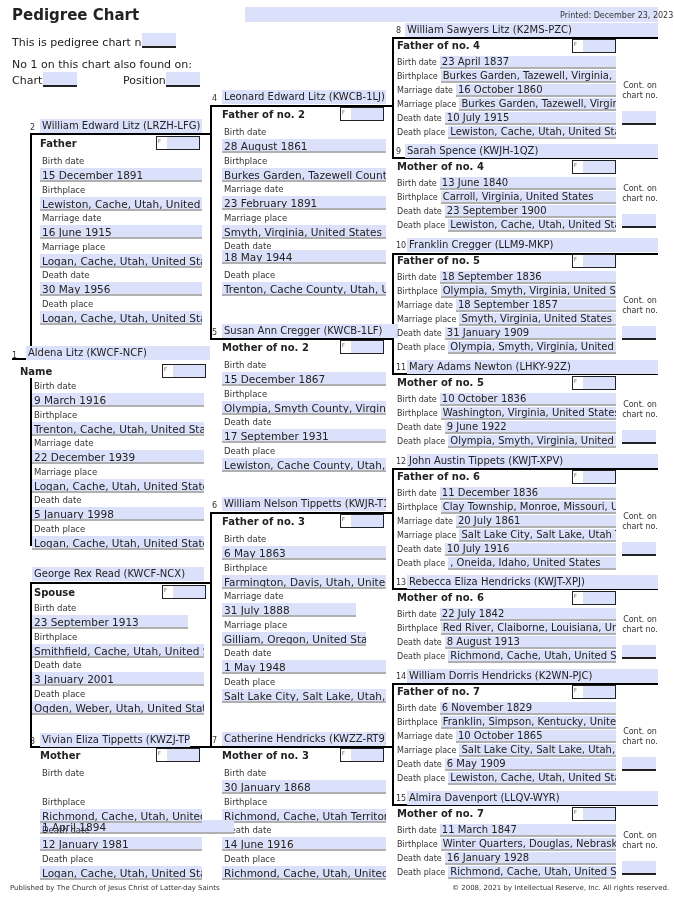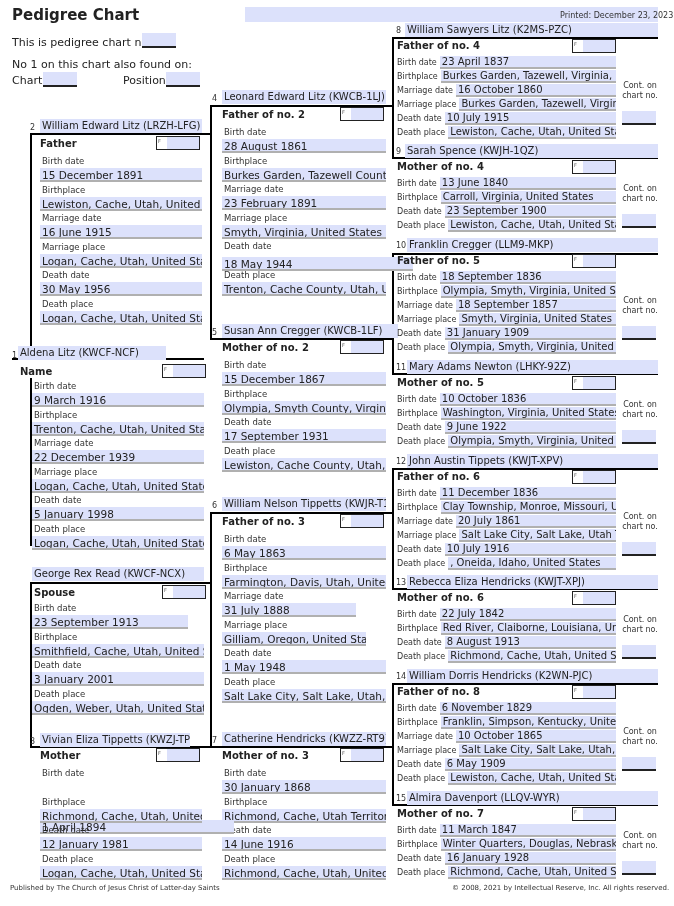--- a/index.html
+++ b/index.html
@@ -83,21 +83,21 @@
     <div class="abs fbox" style="left:340px;top:107px"><span>F</span></div>
     <div class="abs small" style="left:224px;top:127px;font-size:8.5px">Birth date</div>
     <div class="abs field" style="left:222px;top:139px;width:164px">28 August 1861</div>
     <div class="abs small" style="left:224px;top:155.5px;font-size:8.5px">Birthplace</div>
     <div class="abs field" style="left:222px;top:167.5px;width:164px">Burkes Garden, Tazewell County, Virginia</div>
     <div class="abs small" style="left:224px;top:184px;font-size:8.5px">Marriage date</div>
     <div class="abs field" style="left:222px;top:196px;width:164px">23 February 1891</div>
     <div class="abs small" style="left:224px;top:212.5px;font-size:8.5px">Marriage place</div>
     <div class="abs field" style="left:222px;top:224.5px;width:164px">Smyth, Virginia, United States</div>
     <div class="abs small" style="left:224px;top:241px;font-size:8.5px">Death date</div>
-    <div class="abs field" style="left:222px;top:257px;width:191px">18 May 1944</div>
+    <div class="abs field" style="left:222px;top:250px;width:164px">18 May 1944</div>
     <div class="abs small" style="left:224px;top:269.5px;font-size:8.5px">Death place</div>
     <div class="abs field" style="left:222px;top:281.5px;width:164px">Trenton, Cache County, Utah, United States</div>
     <div class="abs small" style="left:212px;top:328px">5</div>
     <div class="abs name" style="left:222px;top:324px;width:176px">Susan Ann Cregger (KWCB-1LF)</div>
     <div class="abs hdr" style="left:222px;top:342px">Mother of no. 2</div>
     <div class="abs fbox" style="left:340px;top:340px"><span>F</span></div>
     <div class="abs small" style="left:224px;top:360px;font-size:8.5px">Birth date</div>
     <div class="abs field" style="left:222px;top:372px;width:164px">15 December 1867</div>
     <div class="abs small" style="left:224px;top:388.5px;font-size:8.5px">Birthplace</div>
     <div class="abs field" style="left:222px;top:400.5px;width:164px">Olympia, Smyth County, Virginia, United States</div>
@@ -139,21 +139,21 @@
     <div class="abs fbox" style="left:156px;top:748px"><span>F</span></div>
     <div class="abs small" style="left:42px;top:768px;font-size:8.5px">Birth date</div>
     <div class="abs field" style="left:40px;top:820px;width:194px">1 April 1894</div>
     <div class="abs small" style="left:42px;top:796.5px;font-size:8.5px">Birthplace</div>
     <div class="abs field" style="left:40px;top:808.5px;width:162px">Richmond, Cache, Utah, United States</div>
     <div class="abs small" style="left:42px;top:825px;font-size:8.5px">Death date</div>
     <div class="abs field" style="left:40px;top:837px;width:162px">12 January 1981</div>
     <div class="abs small" style="left:42px;top:853.5px;font-size:8.5px">Death place</div>
     <div class="abs field" style="left:40px;top:865.5px;width:162px">Logan, Cache, Utah, United States</div>
     <div class="abs small" style="left:12px;top:351px">1</div>
-    <div class="abs name" style="left:18px;top:346px;width:148px">Aldena Litz (KWCF-NCF)</div>
+    <div class="abs name" style="left:26px;top:346px;width:184px">Aldena Litz (KWCF-NCF)</div>
     <div class="abs hdr" style="left:20px;top:366px">Name</div>
     <div class="abs fbox" style="left:162px;top:364px"><span>F</span></div>
     <div class="abs small" style="left:34px;top:381px;font-size:8.5px">Birth date</div>
     <div class="abs field" style="left:32px;top:393px;width:172px">9 March 1916</div>
     <div class="abs small" style="left:34px;top:409.5px;font-size:8.5px">Birthplace</div>
     <div class="abs field" style="left:32px;top:421.5px;width:172px">Trenton, Cache, Utah, United States</div>
     <div class="abs small" style="left:34px;top:438px;font-size:8.5px">Marriage date</div>
     <div class="abs field" style="left:32px;top:450px;width:172px">22 December 1939</div>
     <div class="abs small" style="left:34px;top:466.5px;font-size:8.5px">Marriage place</div>
     <div class="abs field" style="left:32px;top:478.5px;width:172px">Logan, Cache, Utah, United States</div>
@@ -323,21 +323,21 @@
       <span class="rv">8 August 1913</span>
     </div>
     <div class="row" style="left:397px;top:650px;width:219px">
       <span class="rl">Death place</span>
       <span class="rv">Richmond, Cache, Utah, United States</span>
     </div>
     <div class="abs cont" style="left:620px;top:615px">Cont. on chart no.</div>
     <div class="abs fld" style="left:622px;top:645px;width:34px;height:14px"></div>
     <div class="abs small" style="left:396px;top:672px">14</div>
     <div class="abs name" style="left:407px;top:669px;width:251px">William Dorris Hendricks (K2WN-PJC)</div>
-    <div class="abs hdr" style="left:397px;top:686px">Father of no. 8</div>
+    <div class="abs hdr" style="left:397px;top:686px">Father of no. 7</div>
     <div class="abs fbox" style="left:572px;top:685px"><span>F</span></div>
     <div class="row" style="left:397px;top:702px;width:219px">
       <span class="rl">Birth date</span>
       <span class="rv">6 November 1829</span>
     </div>
     <div class="row" style="left:397px;top:716px;width:219px">
       <span class="rl">Birthplace</span>
       <span class="rv">Franklin, Simpson, Kentucky, United States</span>
     </div>
     <div class="row" style="left:397px;top:730px;width:219px">

